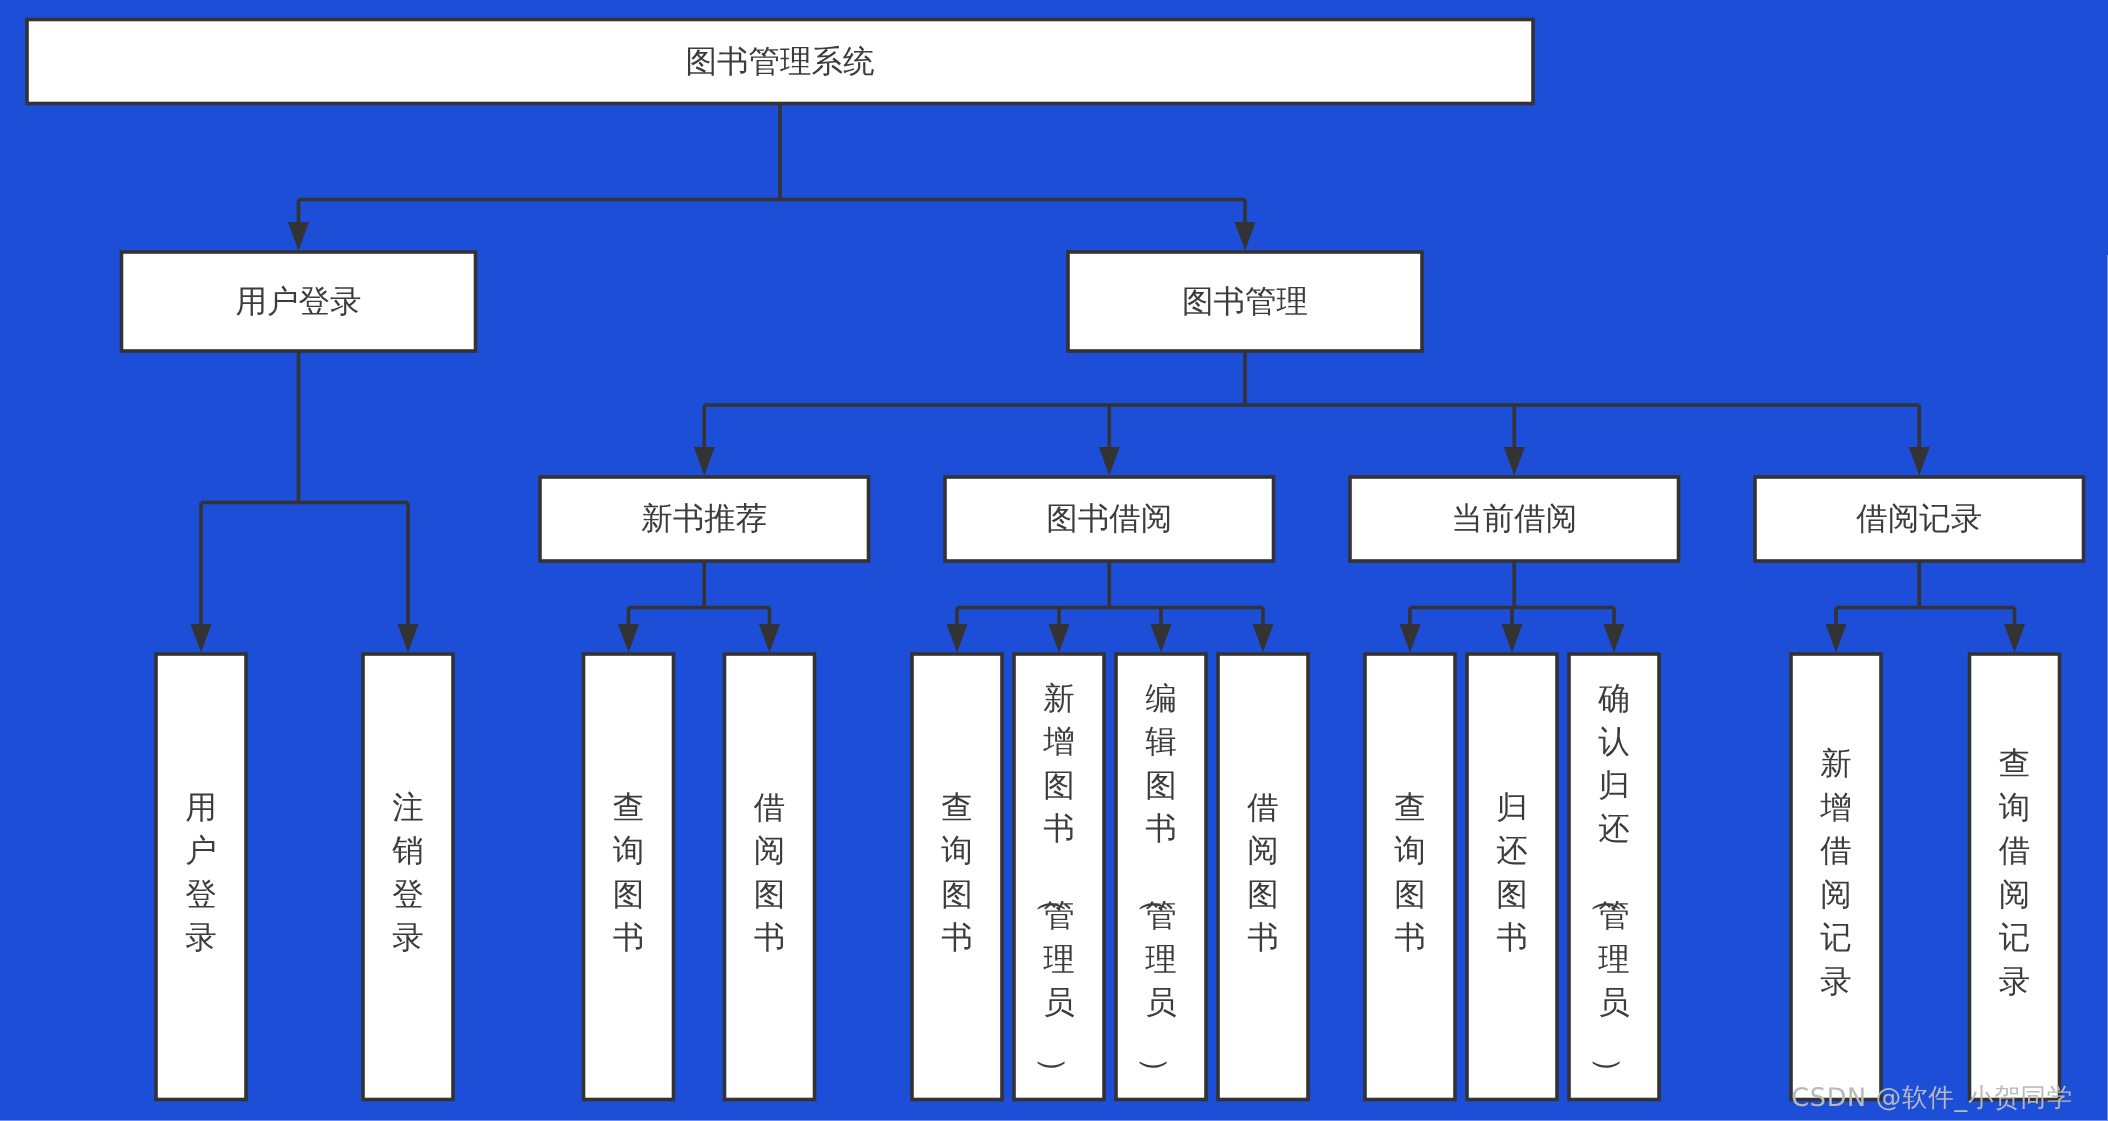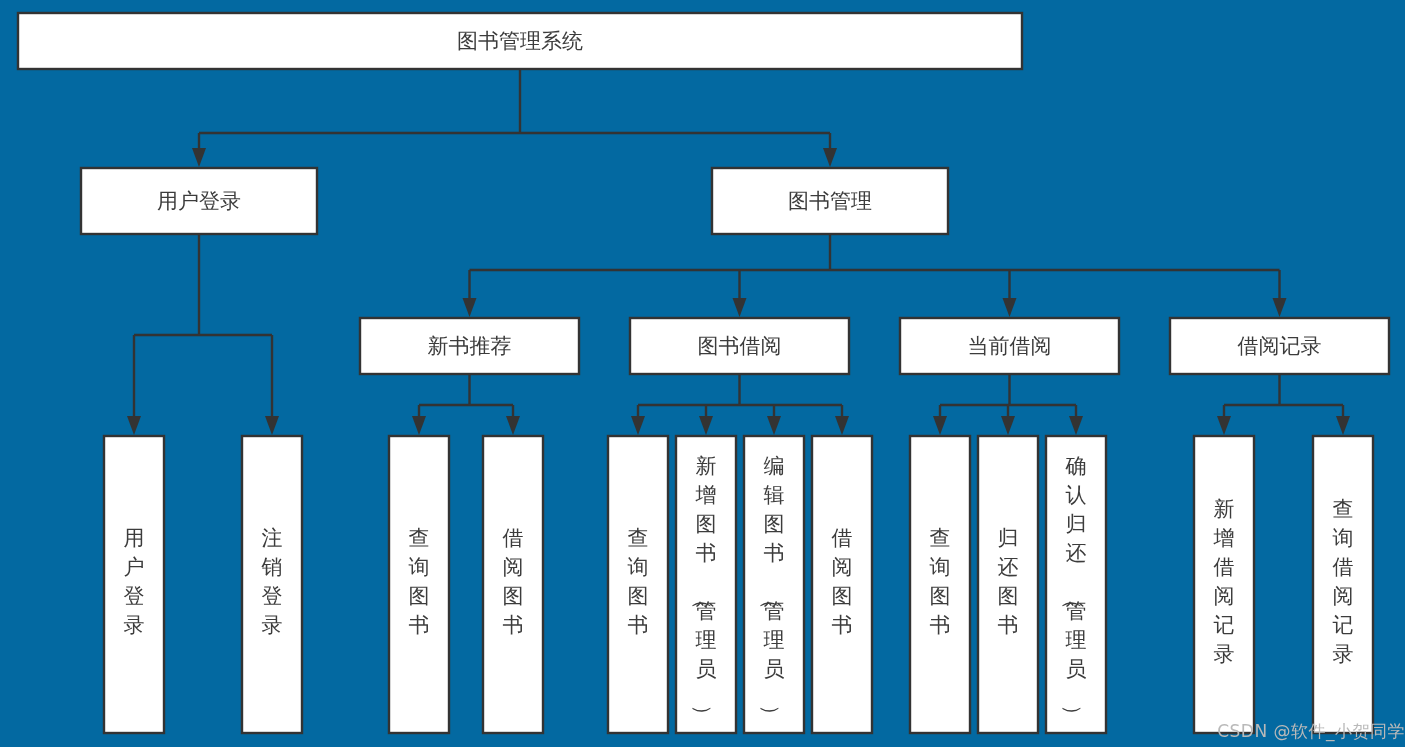--- a/index.html
+++ b/index.html
@@ -1,21 +1,21 @@
 <!DOCTYPE html>
 <html><head>
 <meta charset="utf-8">
 <title>图书管理系统 功能结构图</title>
 <style>
   html,body{margin:0;padding:0;background:#ffffff;}
   body{
     font-family:"Liberation Sans","DejaVu Sans",sans-serif;
     width:1405px;height:747px;overflow:hidden;
   }
-  #diagram-root{position:relative;width:1405px;height:747px;background:#0369a1;}
+  #diagram-root{position:relative;width:1405px;height:747px;background:#1d4ed8;}
   svg.diagram-canvas{position:absolute;left:0;top:0;width:1405px;height:747px;display:block;}
   .node-box{
     fill:#ffffff;
     stroke:#333333;
     stroke-width:2.4;
   }
   .connector{
     stroke:#333333;
     stroke-width:2.4;
     fill:none;
@@ -31,21 +31,21 @@
     white-space:pre;
   }
   .node-label-vertical{
     fill:#3c3c3c;
     font-family:"DejaVu Sans","Liberation Sans",sans-serif;
     font-size:21px;
     text-anchor:middle;
   }
   .watermark{
     position:absolute;
-    right:0;
+    right:23px;
     bottom:4px;
     font-family:"DejaVu Sans","Liberation Sans",sans-serif;
     font-size:17px;
     color:#b9b9b9;
     letter-spacing:0.5px;
     user-select:none;
     white-space:nowrap;
   }
 </style>
 </head>

